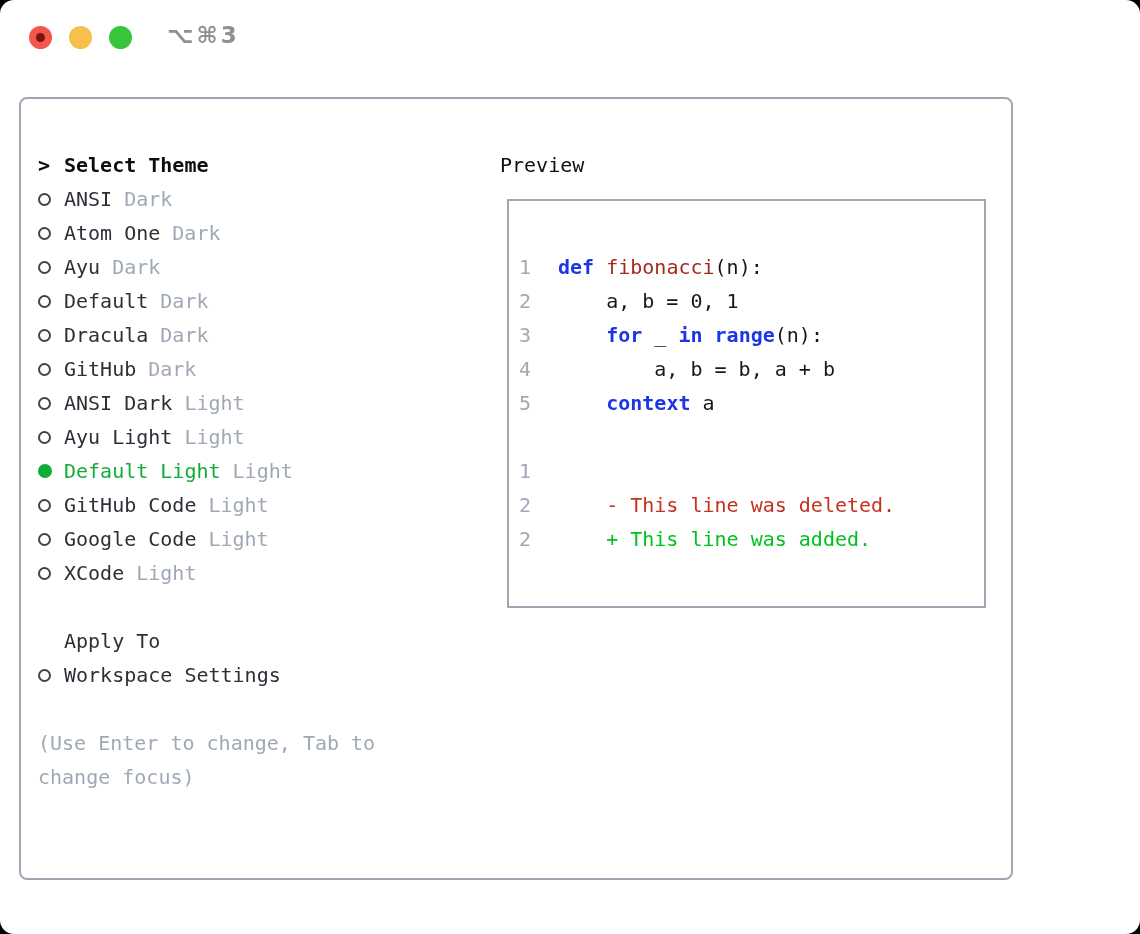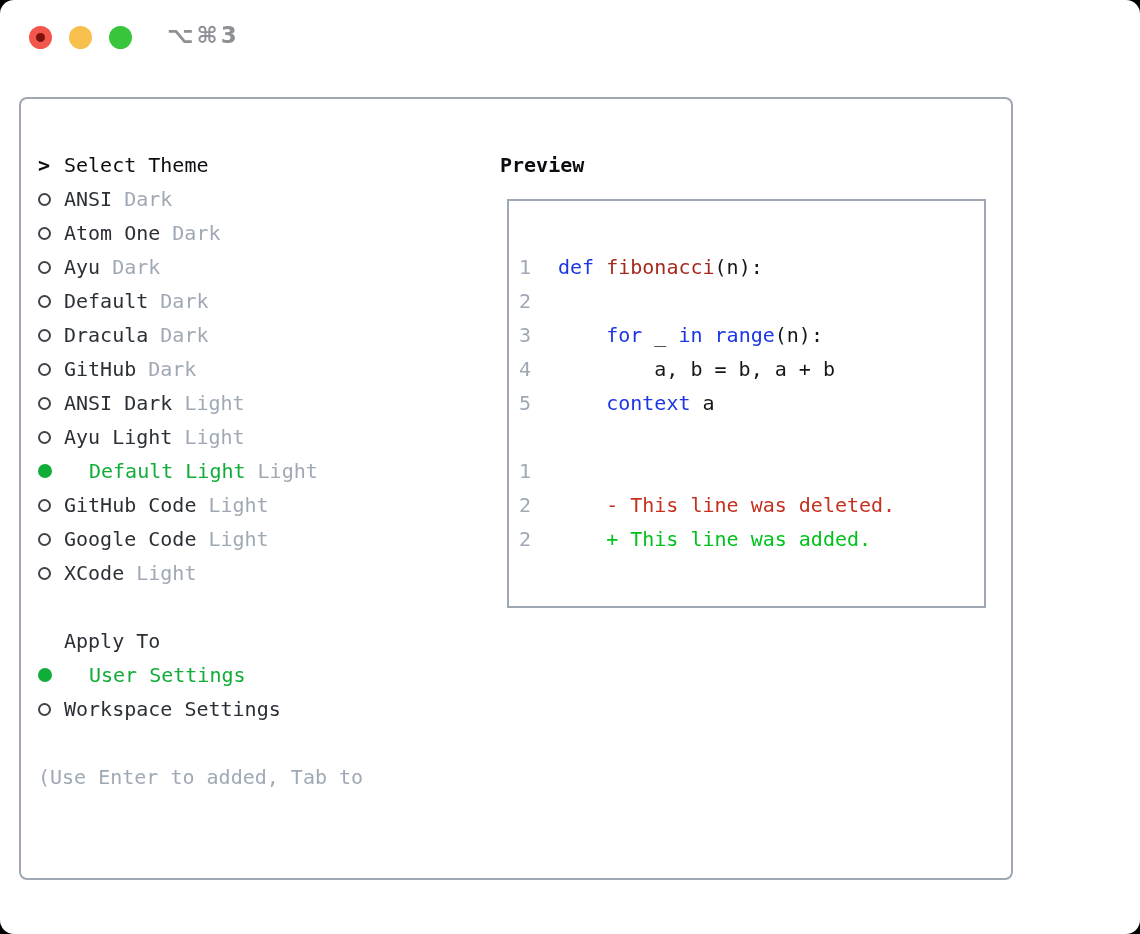--- a/index.html
+++ b/index.html
@@ -34,39 +34,39 @@
     position:absolute;left:17px;top:49px;
     font-size:20px;line-height:34px;color:var(--text-dark);
   }
   .row{display:flex;align-items:center;height:34px;}
   .row.blank{height:34px;}
   .marker{width:26px;height:34px;display:inline-flex;align-items:center;flex:0 0 26px;}
   .arrow{color:#0b0d10;font-weight:700;}
   .circle{width:13px;height:13px;border:2px solid #3f444b;border-radius:50%;box-sizing:border-box;}
   .circle.filled{width:14px;height:14px;border:none;background:var(--accent-green);}
   .label{white-space:pre;color:var(--text-dark);}
-  .label.selected{color:var(--accent-green);margin-left:25px;}
-  .label.bold{font-weight:400;color:#0b0d10;}
+  .label.selected{color:var(--accent-green);}
+  .label.bold{font-weight:700;color:#0b0d10;}
   .suffix{white-space:pre;color:var(--muted-gray);margin-left:12px;}
   .hint-line{height:34px;line-height:34px;color:var(--muted-gray);white-space:pre;}
   
   .preview-label{
     position:absolute;left:479px;top:49px;height:34px;line-height:34px;
-    font-size:20px;font-weight:700;color:#0b0d10;
+    font-size:20px;font-weight:400;color:#0b0d10;
   }
   .preview-box{
     position:absolute;left:486px;top:100px;width:479px;height:409px;
     border:2px solid var(--border-gray);background:#fff;
     box-sizing:border-box;padding-top:49px;
   }
   .code-row{display:flex;height:34px;line-height:34px;font-size:20px;white-space:pre;}
   .code-num{flex:0 0 49px;width:49px;padding-left:10px;box-sizing:border-box;color:var(--muted-gray);}
   .seg{white-space:pre;}
   .seg.plain{color:#15171a;}
-  .seg.keyword{color:var(--keyword-blue);}
+  .seg.keyword{color:var(--keyword-blue);font-weight:bold;}
   .seg.function{color:var(--function-red);}
   .seg.context{color:var(--context-gray);}
   .seg.deleted{color:var(--deleted-red);}
   .seg.added{color:var(--added-green);text-align:right;}
 </style>
 </head>
 <body>
 
 <div class="window">
 
@@ -175,43 +175,38 @@
           </div>
         </div>
       <div class="row blank"></div>
       <div class="row">
         <span class="marker"></span>
         <span class="label">Apply To</span>
       </div>
       <div id="apply-list">
           <div class="row">
             <span class="marker">
-              <span class="circle filled"></span>
-            </span>
-            <span class="label selected">User Settings</span>
-          </div>
-          <div class="row">
-            <span class="marker">
               <span class="circle"></span>
             </span>
             <span class="label">Workspace Settings</span>
           </div>
         </div>
       <div class="row blank"></div>
       <div id="hint">
-          <div class="hint-line">(Use Enter to added, Tab to</div>
+          <div class="hint-line">(Use Enter to change, Tab to</div>
+          <div class="hint-line">change focus)</div>
         </div>
     </div>
 
     <div class="preview-label">Preview</div>
 
     <div class="preview-box">
       <div id="preview-lines">
           <div class="code-row"><span class="code-num">1</span><span class="seg keyword">def</span><span class="seg plain"> </span><span class="seg function">fibonacci</span><span class="seg plain">(n):</span></div>
-          <div class="code-row"><span class="code-num">2</span></div>
+          <div class="code-row"><span class="code-num">2</span><span class="seg plain">    a, b = 0, 1</span></div>
           <div class="code-row"><span class="code-num">3</span><span class="seg plain">    </span><span class="seg keyword">for</span><span class="seg plain"> _ </span><span class="seg keyword">in</span><span class="seg plain"> </span><span class="seg keyword">range</span><span class="seg plain">(n):</span></div>
           <div class="code-row"><span class="code-num">4</span><span class="seg plain">        a, b = b, a + b</span></div>
           <div class="code-row"><span class="code-num">5</span><span class="seg plain">    </span><span class="seg keyword">context</span><span class="seg plain"> a</span></div>
           <div class="code-row"><span class="code-num"></span></div>
           <div class="code-row"><span class="code-num">1</span></div>
           <div class="code-row"><span class="code-num">2</span><span class="seg deleted">    - This line was deleted.</span></div>
           <div class="code-row"><span class="code-num">2</span><span class="seg added">    + This line was added.</span></div>
         </div>
     </div>
 

